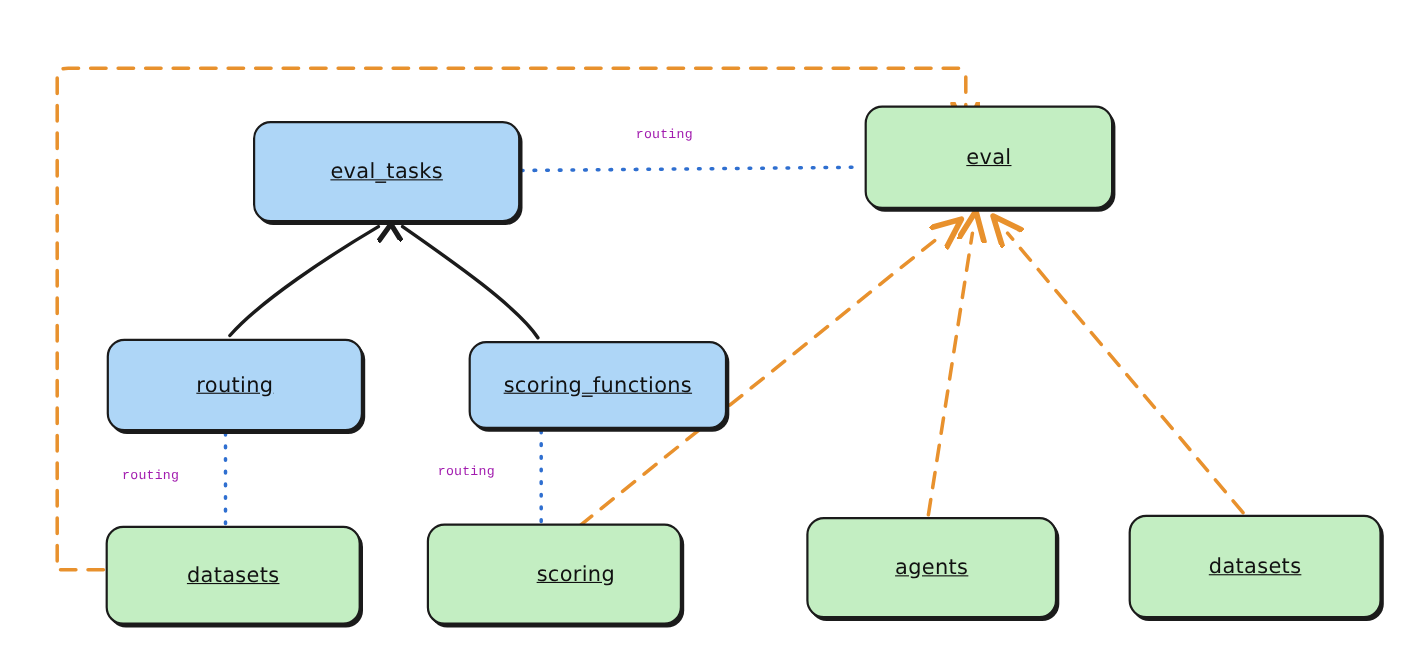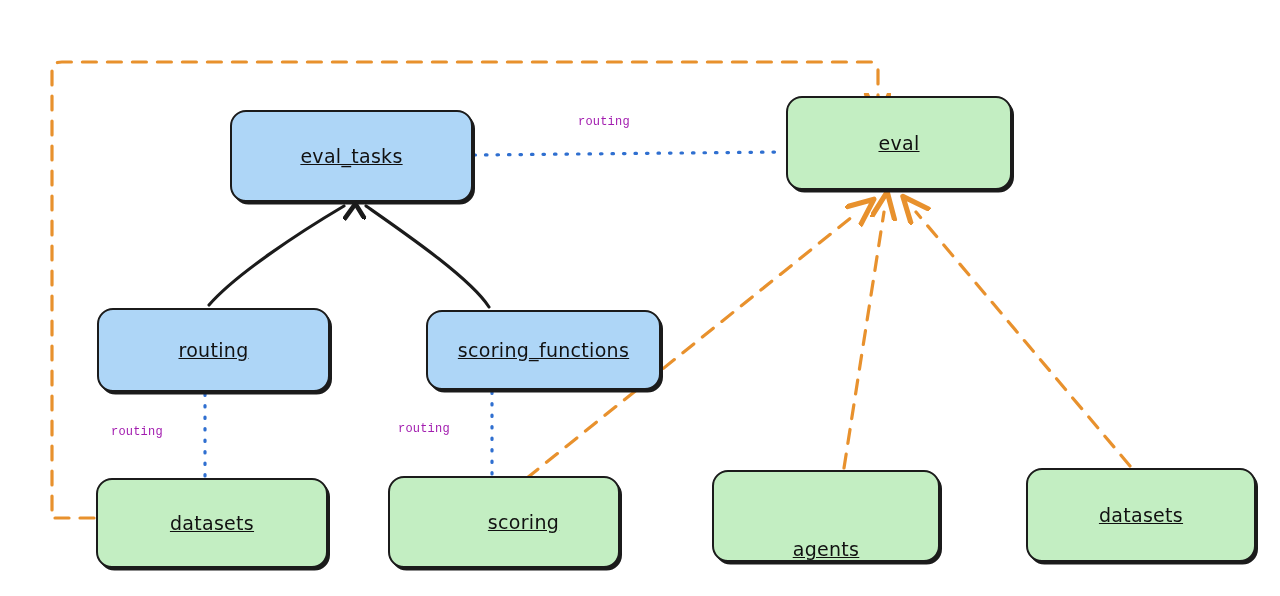--- a/index.html
+++ b/index.html
@@ -127,21 +127,21 @@
   </div>
 
   <div class="node green" style="left:96px; top:478px; width:232px; height:90px;">
     <span class="node-label">datasets</span>
   </div>
 
   <div class="node green" style="left:388px; top:476px; width:232px; height:92px;padding-left:39px;">
     <span class="node-label">scoring</span>
   </div>
 
-  <div class="node green" style="left:712px; top:470px; width:228px; height:92px;align-items:flex-end;">
+  <div class="node green" style="left:733px; top:470px; width:228px; height:92px;">
     <span class="node-label">agents</span>
   </div>
 
   <div class="node green" style="left:1026px; top:468px; width:230px; height:94px;">
     <span class="node-label">datasets</span>
   </div>
 
   <div class="edge-label" style="left:578px; top:115px;">routing</div>
 
   <div class="edge-label" style="left:111px; top:425px;">routing</div>

